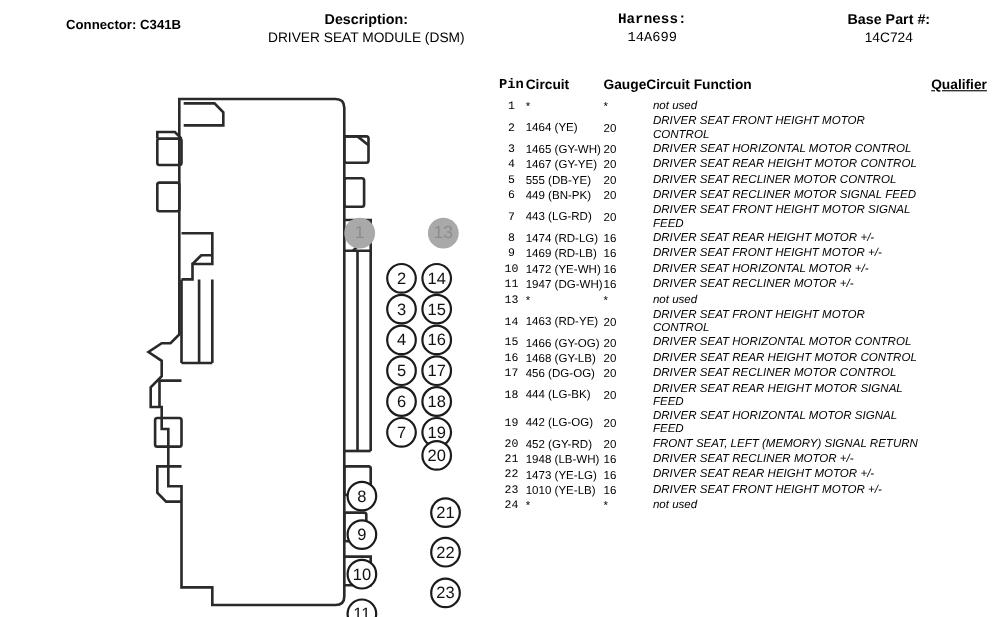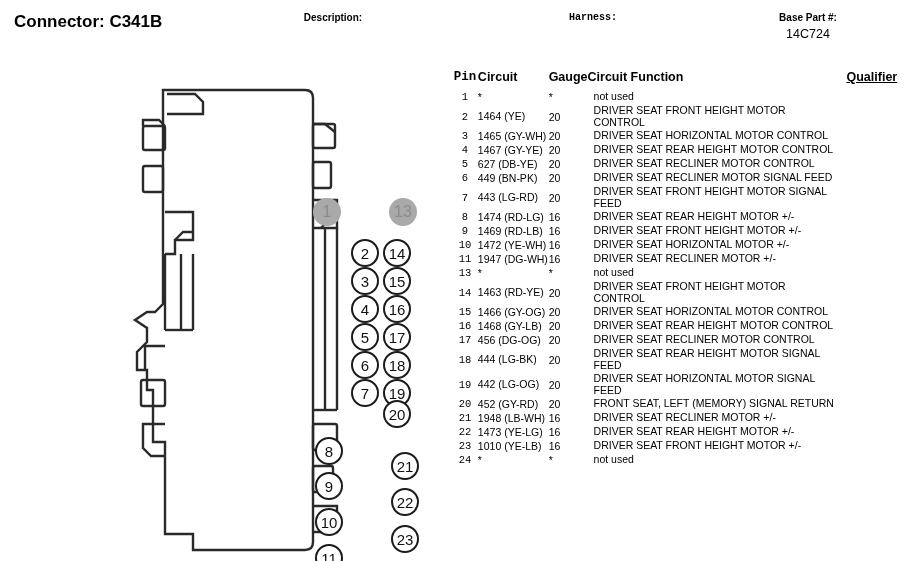--- a/index.html
+++ b/index.html
@@ -19,38 +19,39 @@
   
   #header-row {
     position: absolute;
     top: 0; left: 0;
     width: 913px;
     height: 60px;
   }
   .hdr-block { position: absolute; text-align: center; }
   .hdr-label {
     font-weight: bold;
-    font-size: 10px;
+    font-size: 13px;
     line-height: 16px;
     white-space: nowrap;
   }
   .hdr-value {
     font-size: 12.5px;
     line-height: 16px;
     white-space: nowrap;
   }
   #connector-block {
     left: 14px; top: 12px;
     text-align: left;
   }
   #connector-title {
     font-weight: bold;
-    font-size: 17px;
+    font-size: 12px;
     line-height: 20px;
     white-space: nowrap;
+    margin-left: 46px;
   }
   #description-block { left: 180px; top: 10px; width: 300px; }
   #harness-block     { left: 650px; top: 10px; width: 200px; }
   #basepart-block    { left: 688px; top: 10px; width: 200px; }
   #harness-block  { left: 664px; }
   #basepart-block { left: 690px; }
 
   
   #description-block { left: 183px; width: 300px; }
   #harness-block  { left: 443px; width: 300px; font-family: Liberation Mono, monospace; }
@@ -114,37 +115,39 @@
   }
   .col-pin       { width: 26px;  text-align: center; font-family: Liberation Mono, monospace; }
   .col-circuit   { width: 72px;  text-align: left; }
   .col-gauge     { width: 36px;  }
   .col-function  { width: 250px; text-align: left; padding-left: 6px !important; }
   .col-qualifier { width: 71px;  text-align: center; text-decoration: underline; }
 
   th.col-function { padding-left: 0 !important; }
 
   td.col-circuit  { line-height: 11px; }
-  td.col-function { line-height: 11.5px; }
+  td.col-function { line-height: 11.5px; font-style: italic; }
 </style>
 </head>
 <body>
 
 <div id="header-row">
 
   <div class="hdr-block" id="connector-block">
     <div id="connector-title">Connector: C341B</div>
   </div>
 
   <div class="hdr-block" id="description-block">
     <div class="hdr-label">Description:</div>
+    <div class="hdr-value">DRIVER SEAT MODULE (DSM)</div>
   </div>
 
   <div class="hdr-block" id="harness-block">
     <div class="hdr-label">Harness:</div>
+    <div class="hdr-value">14A699</div>
   </div>
 
   <div class="hdr-block" id="basepart-block">
     <div class="hdr-label">Base Part #:</div>
     <div class="hdr-value">14C724</div>
   </div>
 
 </div>
 
 <div id="connector-figure">
@@ -269,21 +272,21 @@
         </tr>
         <tr>
           <td class="col-pin">4</td>
           <td class="col-circuit">1467 (GY-YE)</td>
           <td class="col-gauge">20</td>
           <td class="col-function">DRIVER SEAT REAR HEIGHT MOTOR CONTROL</td>
           <td class="col-qualifier"></td>
         </tr>
         <tr>
           <td class="col-pin">5</td>
-          <td class="col-circuit">627 (DB-YE)</td>
+          <td class="col-circuit">555 (DB-YE)</td>
           <td class="col-gauge">20</td>
           <td class="col-function">DRIVER SEAT RECLINER MOTOR CONTROL</td>
           <td class="col-qualifier"></td>
         </tr>
         <tr>
           <td class="col-pin">6</td>
           <td class="col-circuit">449 (BN-PK)</td>
           <td class="col-gauge">20</td>
           <td class="col-function">DRIVER SEAT RECLINER MOTOR SIGNAL FEED</td>
           <td class="col-qualifier"></td>

